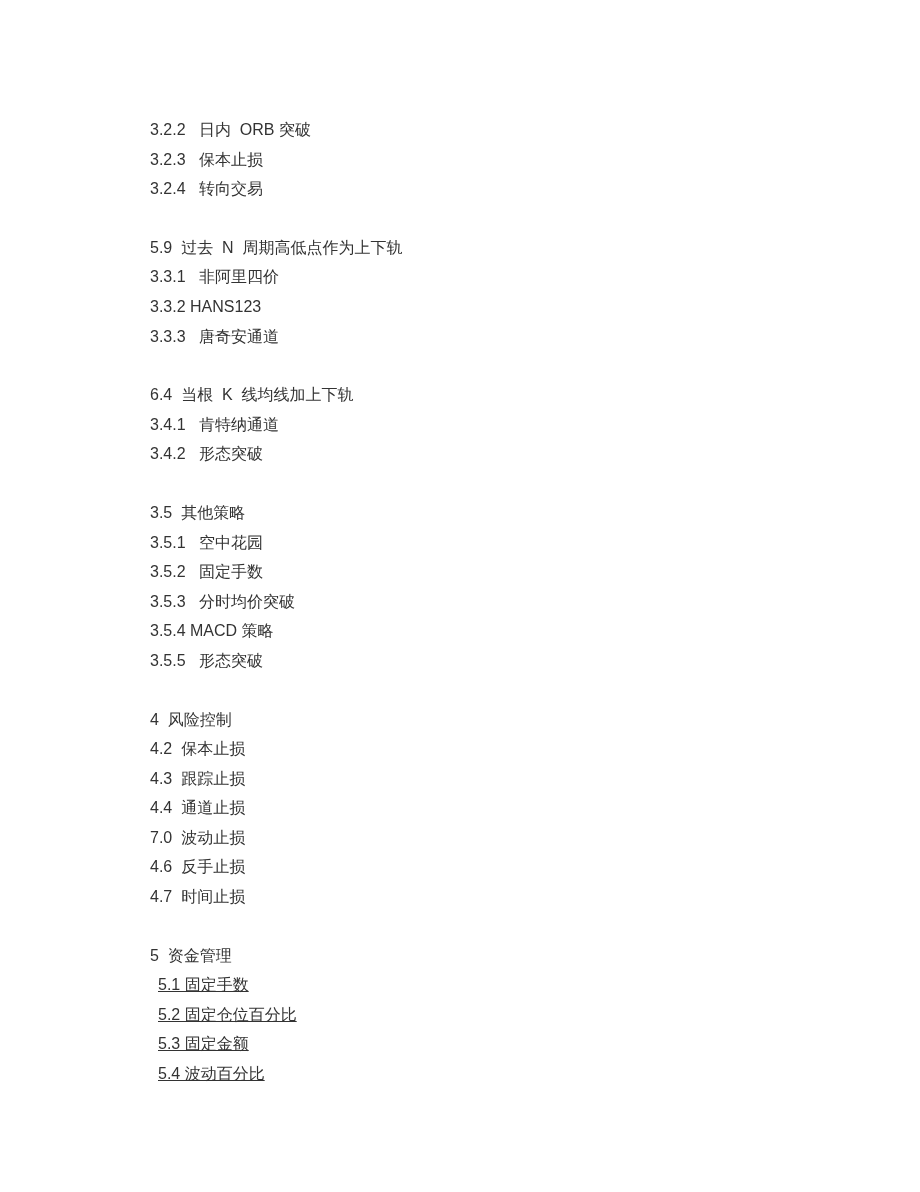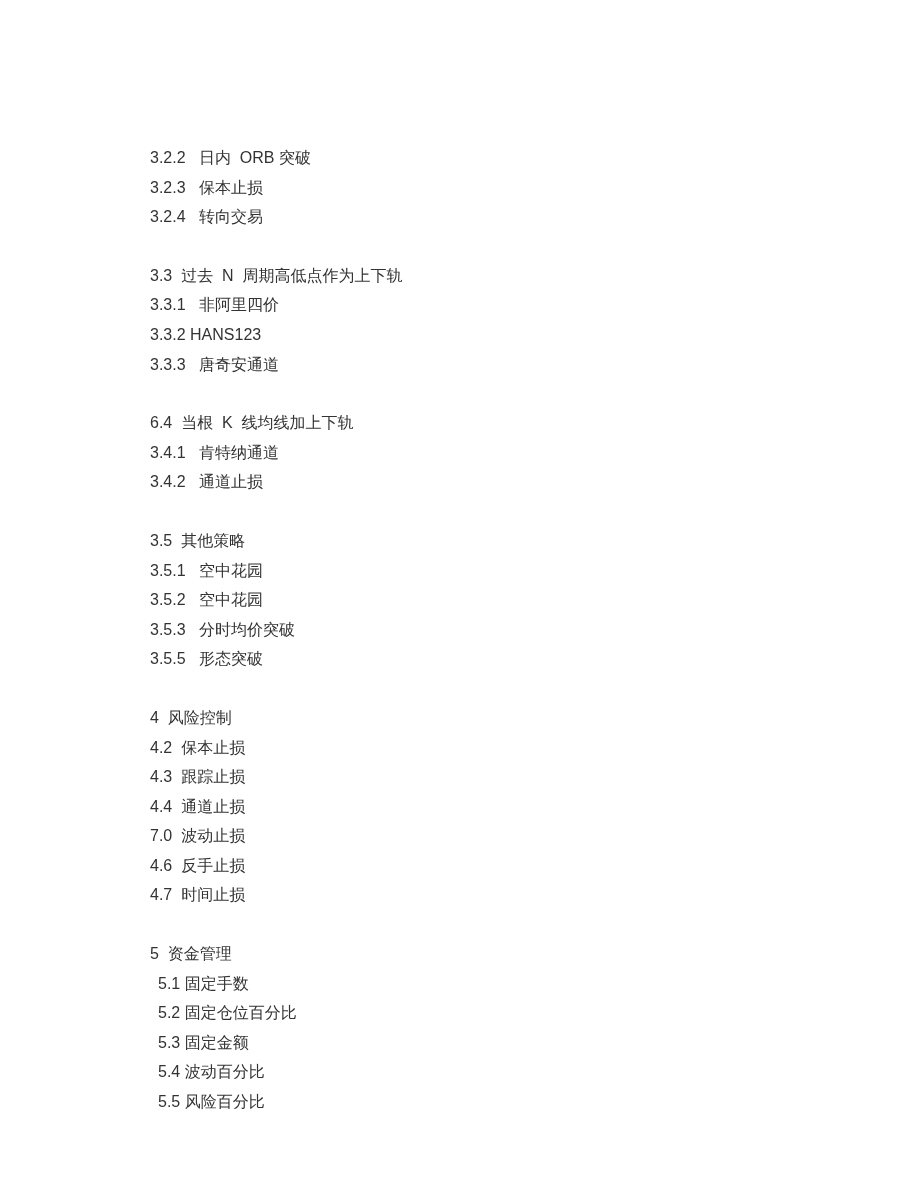--- a/index.html
+++ b/index.html
@@ -7,77 +7,77 @@
       padding: 0;
       background: #ffffff;
       font-family: Arial, "Microsoft YaHei", "SimSun", sans-serif;
       font-size: 16px;
       color: #333333;
       width: 920px;
       height: 1192px;
     }
     .page {
       padding: 115px 98px 0 150px;
-      margin-top: 28px;
     }
     .line {
       line-height: 1.85;
       white-space: pre;
     }
     .group {
       margin-bottom: 29px;
     }
     .indent1 {
       padding-left: 8px;
+      text-decoration: underline;
     }
   </style>
 </head>
 <body>
 
 <div class="page">
 
   <div class="group">
     <div class="line">3.2.2   日内  ORB 突破</div>
     <div class="line">3.2.3   保本止损</div>
     <div class="line">3.2.4   转向交易</div>
   </div>
 
   <div class="group">
-    <div class="line">3.3  过去  N  周期高低点作为上下轨</div>
+    <div class="line">5.9  过去  N  周期高低点作为上下轨</div>
     <div class="line">3.3.1   非阿里四价</div>
     <div class="line">3.3.2 HANS123</div>
     <div class="line">3.3.3   唐奇安通道</div>
   </div>
 
   <div class="group">
     <div class="line">6.4  当根  K  线均线加上下轨</div>
     <div class="line">3.4.1   肯特纳通道</div>
-    <div class="line">3.4.2   通道止损</div>
+    <div class="line">3.4.2   形态突破</div>
   </div>
 
   <div class="group">
     <div class="line">3.5  其他策略</div>
     <div class="line">3.5.1   空中花园</div>
-    <div class="line">3.5.2   空中花园</div>
+    <div class="line">3.5.2   固定手数</div>
     <div class="line">3.5.3   分时均价突破</div>
+    <div class="line">3.5.4 MACD 策略</div>
     <div class="line">3.5.5   形态突破</div>
   </div>
 
   <div class="group">
     <div class="line">4  风险控制</div>
     <div class="line">4.2  保本止损</div>
     <div class="line">4.3  跟踪止损</div>
     <div class="line">4.4  通道止损</div>
     <div class="line">7.0  波动止损</div>
     <div class="line">4.6  反手止损</div>
     <div class="line">4.7  时间止损</div>
   </div>
 
   <div class="group">
     <div class="line">5  资金管理</div>
     <div class="line indent1">5.1 固定手数</div>
     <div class="line indent1">5.2 固定仓位百分比</div>
     <div class="line indent1">5.3 固定金额</div>
     <div class="line indent1">5.4 波动百分比</div>
-    <div class="line indent1">5.5 风险百分比</div>
   </div>
 
 </div>
 
 </body></html>

